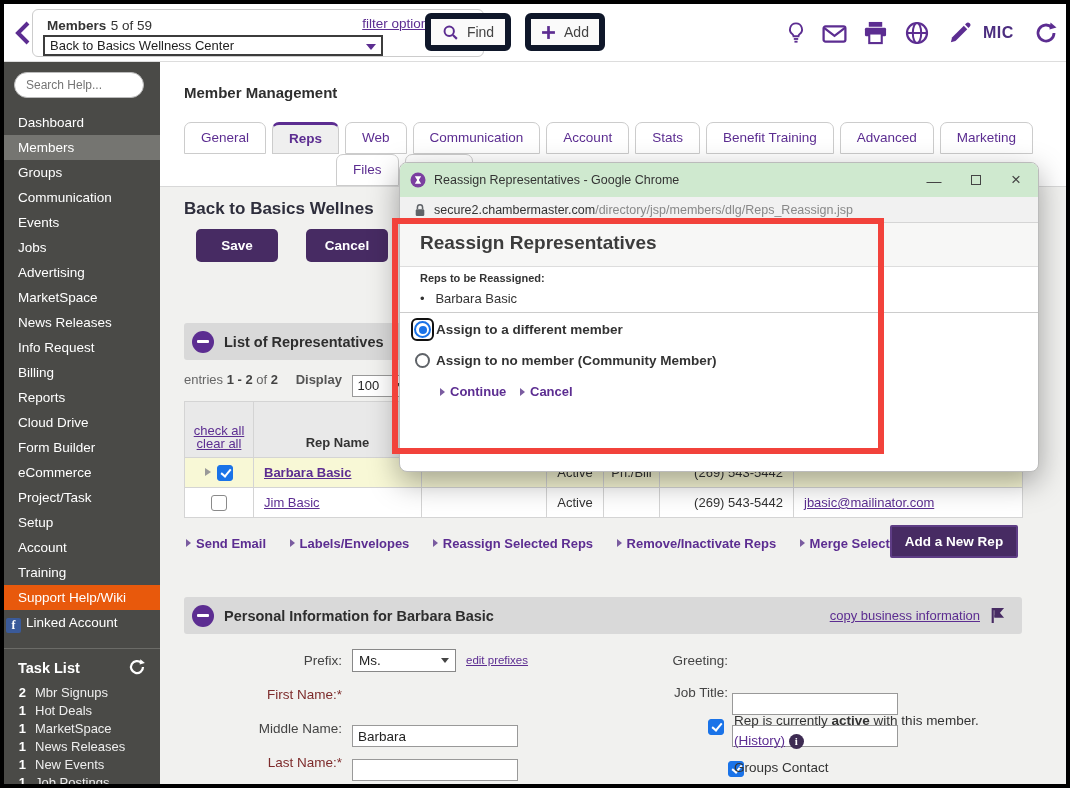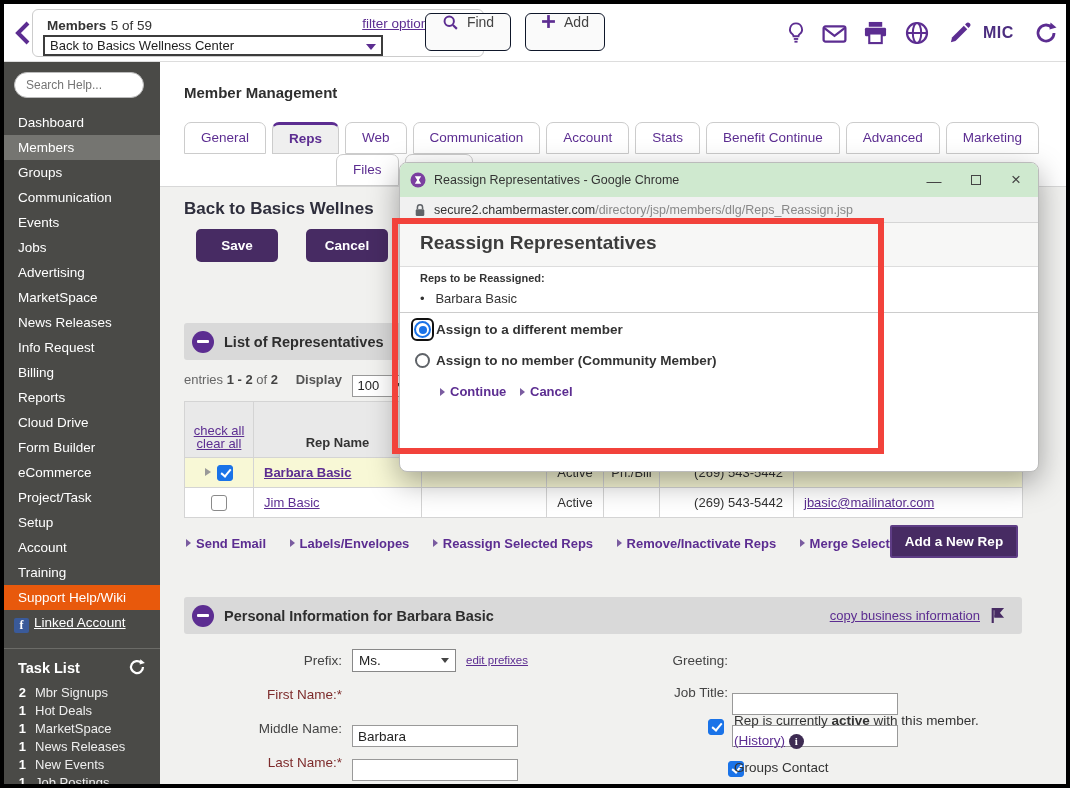--- a/index.html
+++ b/index.html
@@ -10,21 +10,21 @@
 
   
   #topbar { position:absolute; left:0; top:0; right:0; height:58px; background:#fff; border-bottom:1px solid #ddd; z-index:5; }
   #member-box { position:absolute; left:28px; top:5px; width:452px; height:48px; border:1px solid #ccc; border-radius:6px; background:#fff; }
   .ctx-bold { font-weight:bold; color:#333; font-size:13.5px; }
   .ctx-rest { color:#333; font-size:13.5px; }
   .filter-link { color:#5c2d91; text-decoration:underline; font-size:13.5px; cursor:pointer; }
   #member-select { position:absolute; left:10px; top:25px; width:340px; height:21px; border:2px solid #3c3c3c; background:#fff; font-size:13px; color:#222; line-height:17px; padding:0 18px 0 5px; cursor:pointer; }
   .caret-down { width:0; height:0; border-left:5px solid transparent; border-right:5px solid transparent; border-top:6px solid #5c2d91; display:inline-block; }
   .caret-sm { border-left-width:4px; border-right-width:4px; border-top:5px solid #444; }
-  .tb-btn { position:absolute; top:9px; height:38px; background:#fafafa; border:1px solid #0f172a; border-radius:6px; display:flex; align-items:flex-start; justify-content:center; gap:8px; font-size:14px; color:#444; cursor:pointer; }
+  .tb-btn { position:absolute; top:9px; height:38px; background:#fafafa; border:6px solid #0f172a; border-radius:6px; display:flex; align-items:center; justify-content:center; gap:8px; font-size:14px; color:#444; cursor:pointer; }
   .tb-icon { display:flex; align-items:center; cursor:pointer; }
   .mic { font-weight:bold; font-size:16px; color:#4b2d7f; letter-spacing:0.5px; }
 
   
   #sidebar { position:absolute; left:0; top:58px; width:156px; bottom:0; background:#4a4a47; z-index:4; overflow:hidden; }
   #help-search { position:absolute; left:10px; top:10px; width:130px; height:26px; border-radius:13px; border:1px solid #bbb; background:#fff; font-size:12px; color:#555; padding:0 11px; outline:none; font-family:"Liberation Sans",sans-serif; }
   .sb-item { position:relative; height:25px; line-height:25px; padding-left:14px; color:#fff; font-size:13.5px; cursor:pointer; white-space:nowrap; }
   .sb-item.active { background:#757571; }
   .sb-item.support { background:#e8590c; }
   .fb { display:inline-block; width:15px; height:15px; background:#3a5a99; color:#fff; border-radius:2px; font-size:12px; font-weight:bold; text-align:center; line-height:15px; margin-right:5px; vertical-align:-2px; font-family:"Liberation Serif",serif; }
@@ -203,21 +203,21 @@
       <div class="sb-item">Billing</div>
       <div class="sb-item">Reports</div>
       <div class="sb-item">Cloud Drive</div>
       <div class="sb-item">Form Builder</div>
       <div class="sb-item">eCommerce</div>
       <div class="sb-item">Project/Task</div>
       <div class="sb-item">Setup</div>
       <div class="sb-item">Account</div>
       <div class="sb-item">Training</div>
       <div class="sb-item support">Support Help/Wiki</div>
-      <div class="sb-item" style="padding-left:10px;text-decoration:underline;"><span class="fb">f</span><span>Linked Account</span></div>
+      <div class="sb-item" style="padding-left:2px;"><span class="fb">f</span><span>Linked Account</span></div>
     </div>
     <div id="sb-divider"></div>
     <div id="task-title">Task List</div>
     <span id="task-refresh">
       <svg width="18" height="18" viewBox="0 0 24 24">
           <path d="M20 12a8 8 0 1 1-2.3-5.6" fill="none" stroke="#fff" stroke-width="3"></path>
           <polygon points="16.5,1.5 22.5,6.5 15.5,8.5" fill="#fff"></polygon>
         </svg>
     </span>
     <div id="tasks">
@@ -232,21 +232,21 @@
 
   <div id="main">
     <div id="page-title">Member Management</div>
     <div class="tabrow" style="left:24px;top:60px;">
       <div class="tab">General</div>
       <div class="tab active">Reps</div>
       <div class="tab">Web</div>
       <div class="tab">Communication</div>
       <div class="tab">Account</div>
       <div class="tab">Stats</div>
-      <div class="tab">Benefit Continue</div>
+      <div class="tab">Benefit Training</div>
       <div class="tab">Advanced</div>
       <div class="tab">Marketing</div>
     </div>
     <div class="tabrow" style="left:176px;top:92px;">
       <div class="tab">Files</div>
       <div class="tab">Tasks</div>
     </div>
 
     <div id="panel">
       <div id="member-heading">Back to Basics Wellnes</div>

